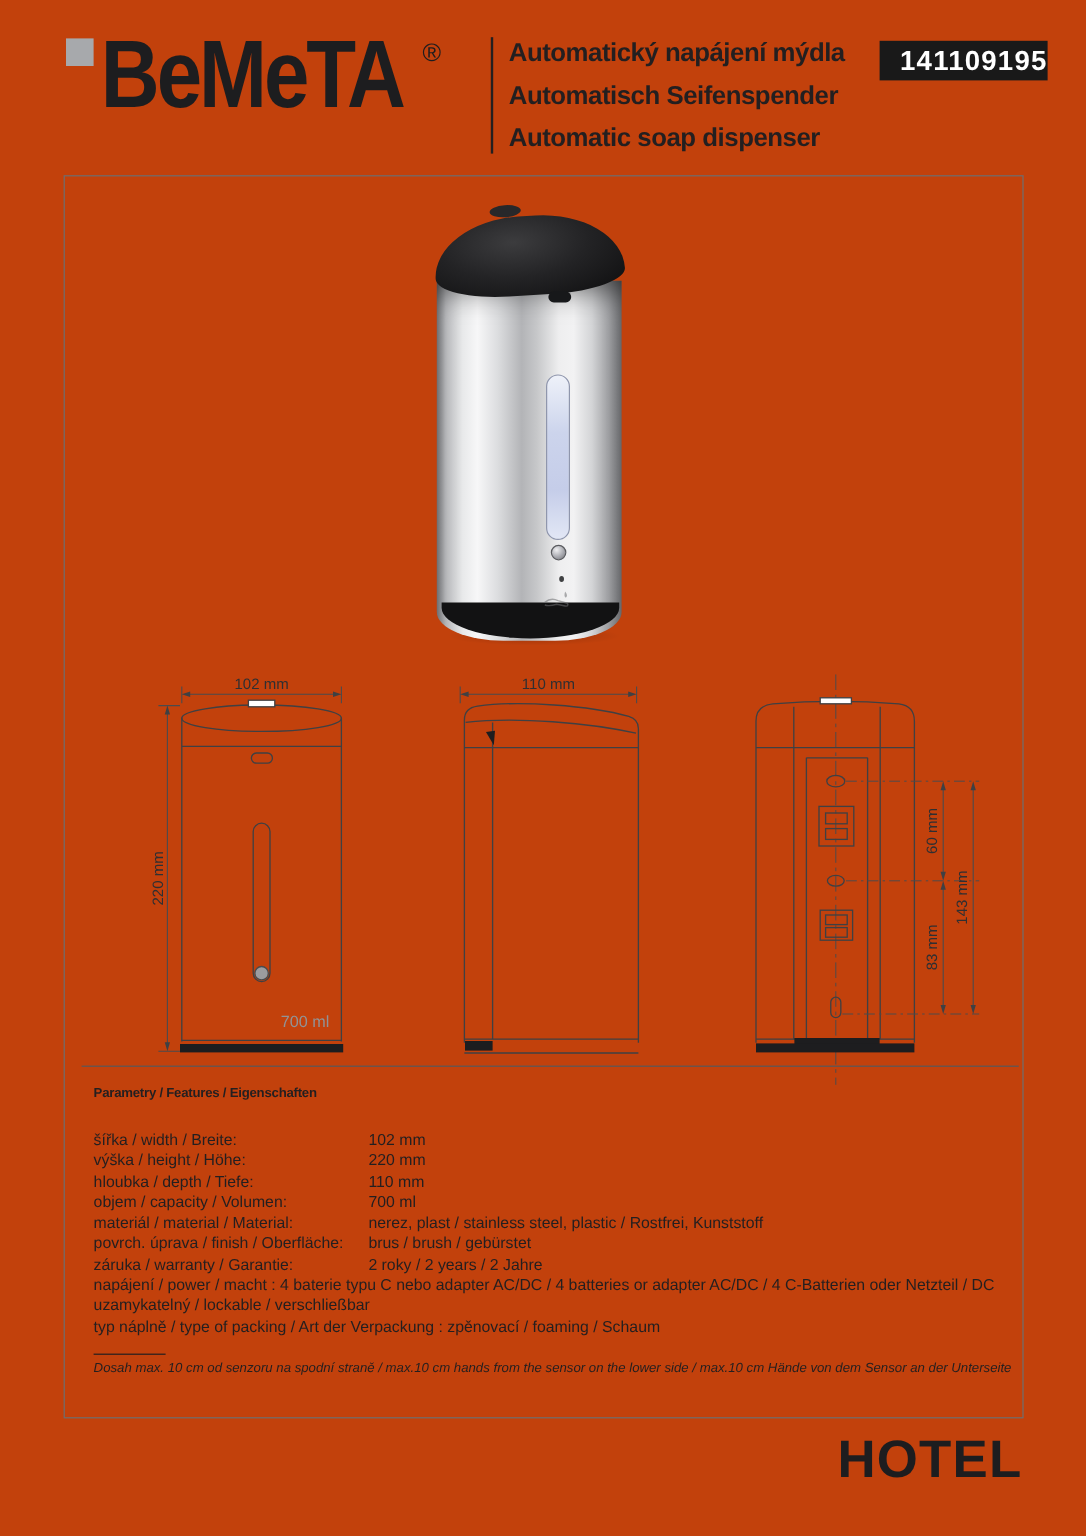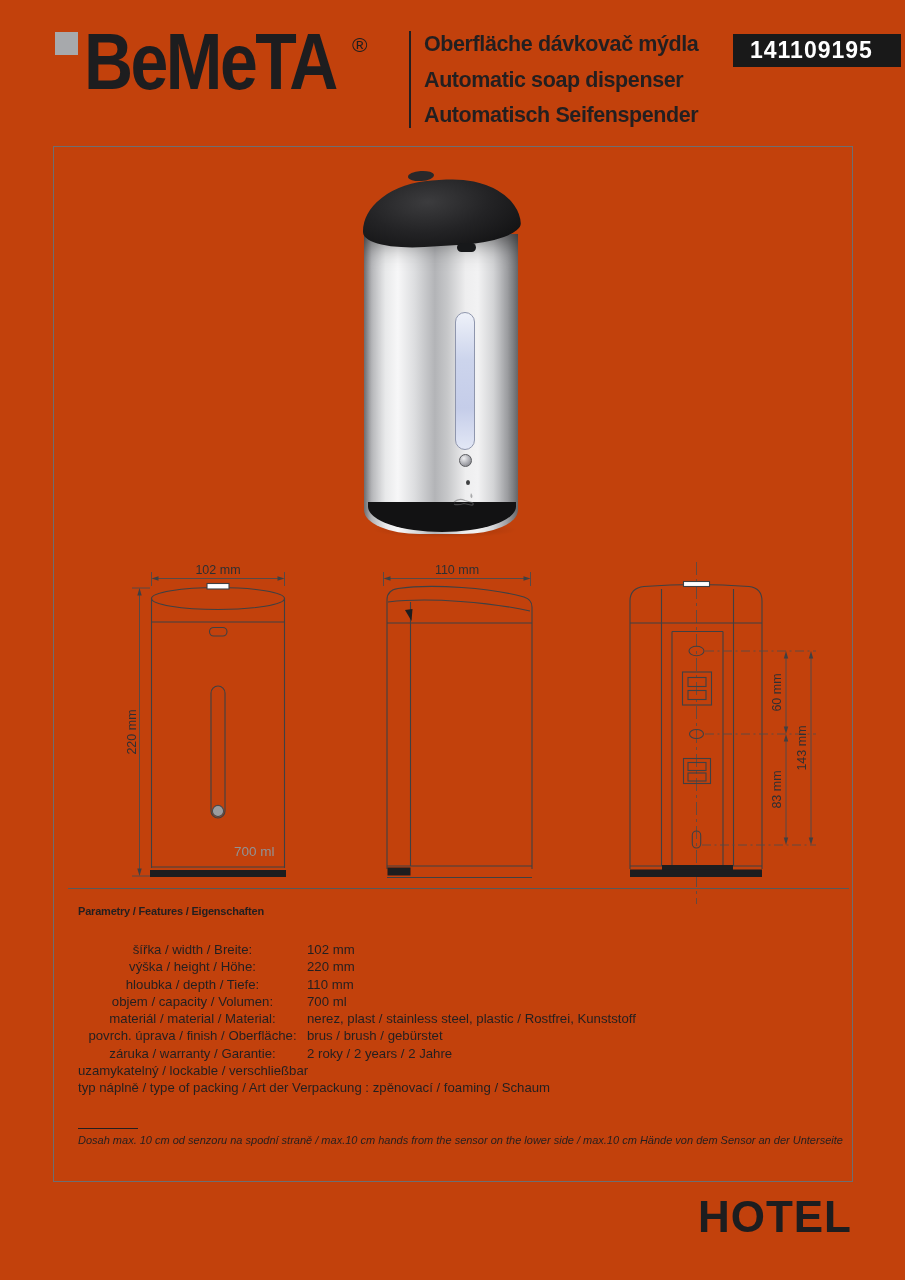--- a/index.html
+++ b/index.html
@@ -11,21 +11,21 @@
 
   
   .logo-square { position:absolute; left:55px; top:32px; width:23px; height:23px; background:#a7a9ac; }
   .logo { position:absolute; left:84px; top:22px; font-size:80px; font-weight:700;
           letter-spacing:-3px; line-height:1; color:#1d1d1f;
           transform:scaleX(0.85); transform-origin:left top; white-space:nowrap; }
   .reg-mark { position:absolute; left:352px; top:33px; font-size:21px; font-weight:400; color:#1d1d1f; }
   .header-divider { position:absolute; left:409px; top:31px; width:2px; height:97px; background:#231f20; }
   .titles { position:absolute; left:424px; top:27px; }
   .title-line { font-size:21.5px; font-weight:700; line-height:35.5px; letter-spacing:-0.4px; white-space:nowrap; }
-  .badge { position:absolute; left:733px; top:34px; width:168px; height:33px; background:#191919; }
+  .badge { position:absolute; left:733px; top:34px; width:140px; height:33px; background:#191919;text-align:center; }
   .badge-text { color:#ffffff; font-size:23px; font-weight:700; line-height:33px; padding-left:17px; letter-spacing:1px; }
 
   
   .frame { position:absolute; left:53px; top:146px; width:800px; height:1036px; border:1px solid #6d6e71; }
 
   
   .photo { position:absolute; left:362px; top:170px; width:160px; height:372px; }
   .photo > div { position:absolute; }
   .photo-shadow { left:10px; top:352px; width:146px; height:16px;
     background:radial-gradient(ellipse at center, rgba(0,0,0,0.20) 0%, rgba(0,0,0,0.0) 70%); }
@@ -62,41 +62,41 @@
   .drawings .fill-white { fill:#ffffff; }
   .drawings .ball { fill:#9b9c9f; stroke:#4a4b4d; }
   .drawings text { fill:#2f2f32; stroke:none; font-size:12.5px; font-family:"Liberation Sans",sans-serif; }
   .drawings .mltext { fill:#919396; font-size:13.5px; }
 
   
   .section-divider { position:absolute; left:68px; top:888px; width:781px; height:1px; background:#58595b; }
   .params-heading { position:absolute; left:78px; top:905px; font-size:11px; font-weight:700; letter-spacing:-0.2px; }
   .params { position:absolute; left:78px; top:941px; width:770px; font-size:13.2px; line-height:17.3px; }
   .p-row { display:flex; }
-  .p-label { width:229px; flex:none;text-align:center; }
+  .p-label { width:229px; flex:none; }
   .p-full { white-space:nowrap; }
   .footnote-rule { position:absolute; left:78px; top:1128px; width:60px; height:1px; background:#231f20; }
   .footnote { position:absolute; left:78px; top:1134px; font-size:11px; white-space:nowrap; color:#231f20;font-style:italic; }
 
   
   .hotel { position:absolute; right:53px; top:1192px; font-size:44px; font-weight:700; letter-spacing:1px; color:#1d1d1f;margin-left:28px; }
 </style>
 </head>
 <body>
 
 <div class="page">
 
   <div class="logo-square"></div>
   <div class="logo">BeMeTA</div>
   <div class="reg-mark">®</div>
   <div class="header-divider"></div>
   <div class="titles">
-    <div class="title-line">Oberfläche dávkovač mýdla</div>
+    <div class="title-line">Automatický napájení mýdla</div>
+    <div class="title-line">Automatisch Seifenspender</div>
     <div class="title-line">Automatic soap dispenser</div>
-    <div class="title-line">Automatisch Seifenspender</div>
   </div>
   <div class="badge">
     <div class="badge-text">141109195</div>
   </div>
 
   <div class="frame"></div>
 
   <div class="photo">
     <div class="photo-shadow"></div>
     <div class="disp-body"></div>
@@ -233,20 +233,21 @@
       <div class="p-value">nerez, plast / stainless steel, plastic / Rostfrei, Kunststoff</div>
     </div>
     <div class="p-row">
       <div class="p-label">povrch. úprava / finish / Oberfläche:</div>
       <div class="p-value">brus / brush / gebürstet</div>
     </div>
     <div class="p-row">
       <div class="p-label">záruka / warranty / Garantie:</div>
       <div class="p-value">2 roky / 2 years / 2 Jahre</div>
     </div>
+    <div class="p-full">napájení / power / macht : 4 baterie typu C nebo adapter AC/DC / 4 batteries or adapter AC/DC / 4 C-Batterien oder Netzteil / DC</div>
     <div class="p-full">uzamykatelný / lockable / verschließbar</div>
     <div class="p-full">typ náplně / type of packing / Art der Verpackung : zpěnovací / foaming / Schaum</div>
   </div>
 
   <div class="footnote-rule"></div>
   <div class="footnote">Dosah max. 10 cm od senzoru na spodní straně / max.10 cm hands from the sensor on the lower side / max.10 cm Hände von dem Sensor an der Unterseite</div>
 
   <div class="hotel">HOTEL</div>
 
 </div>

